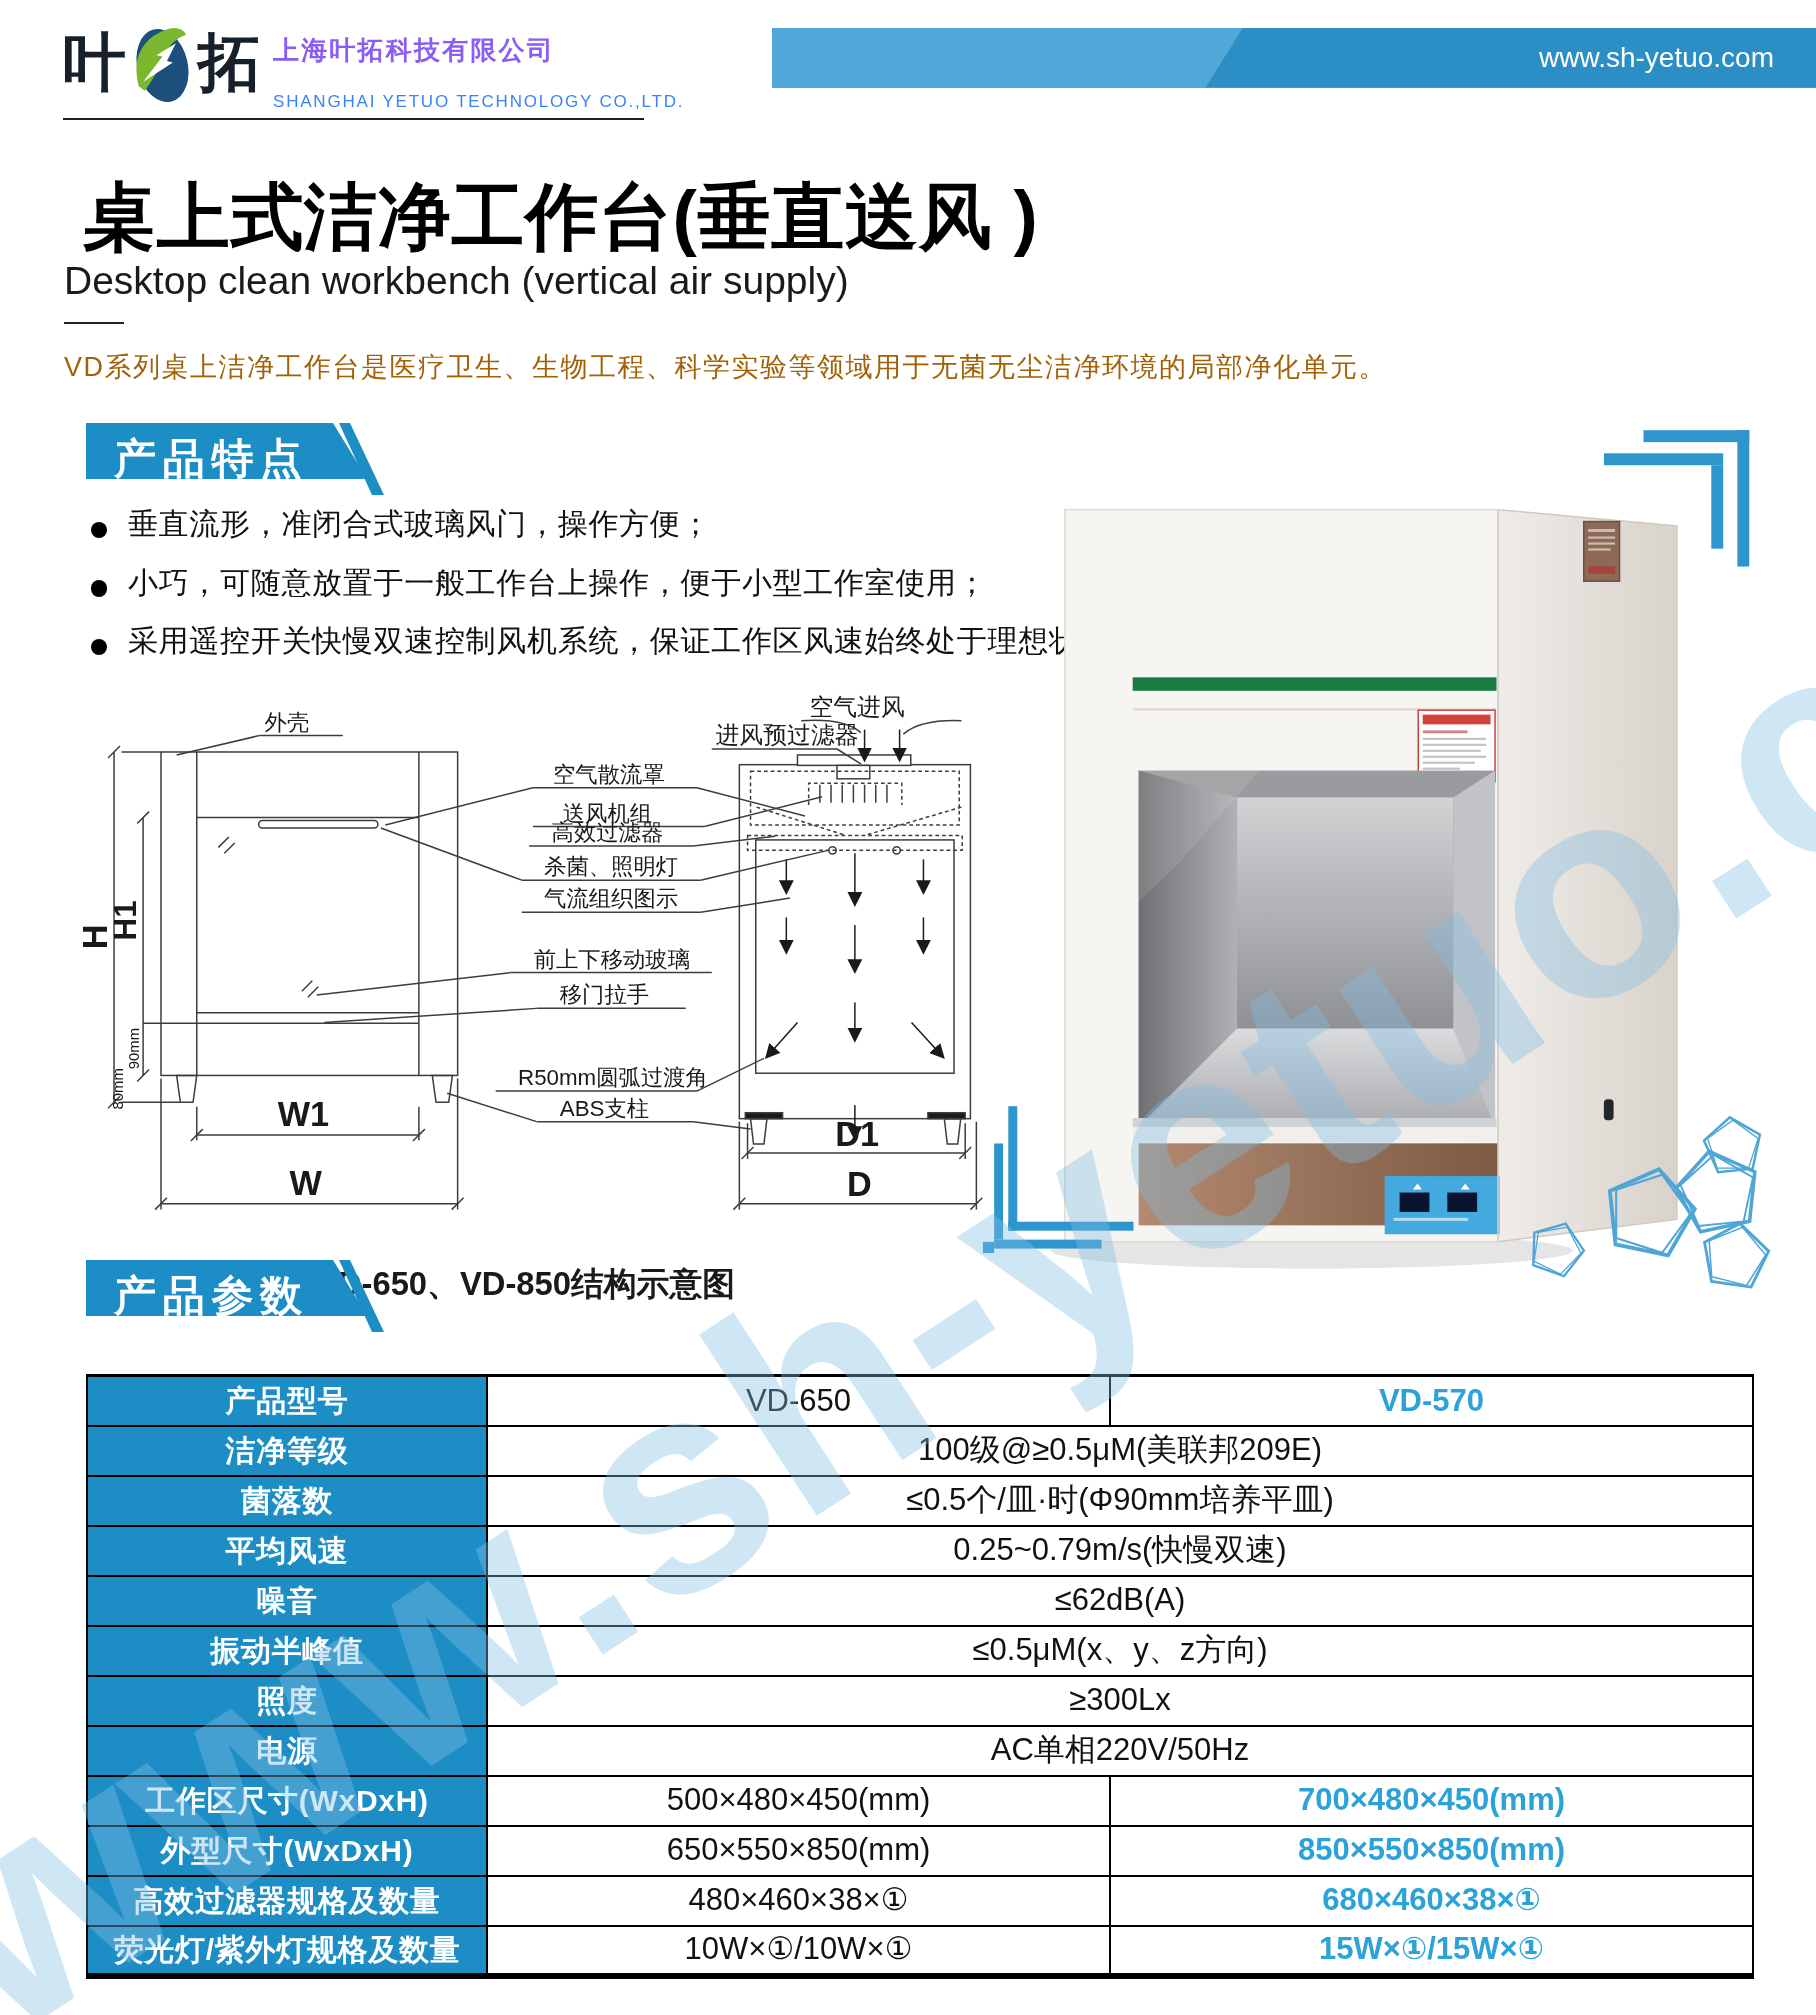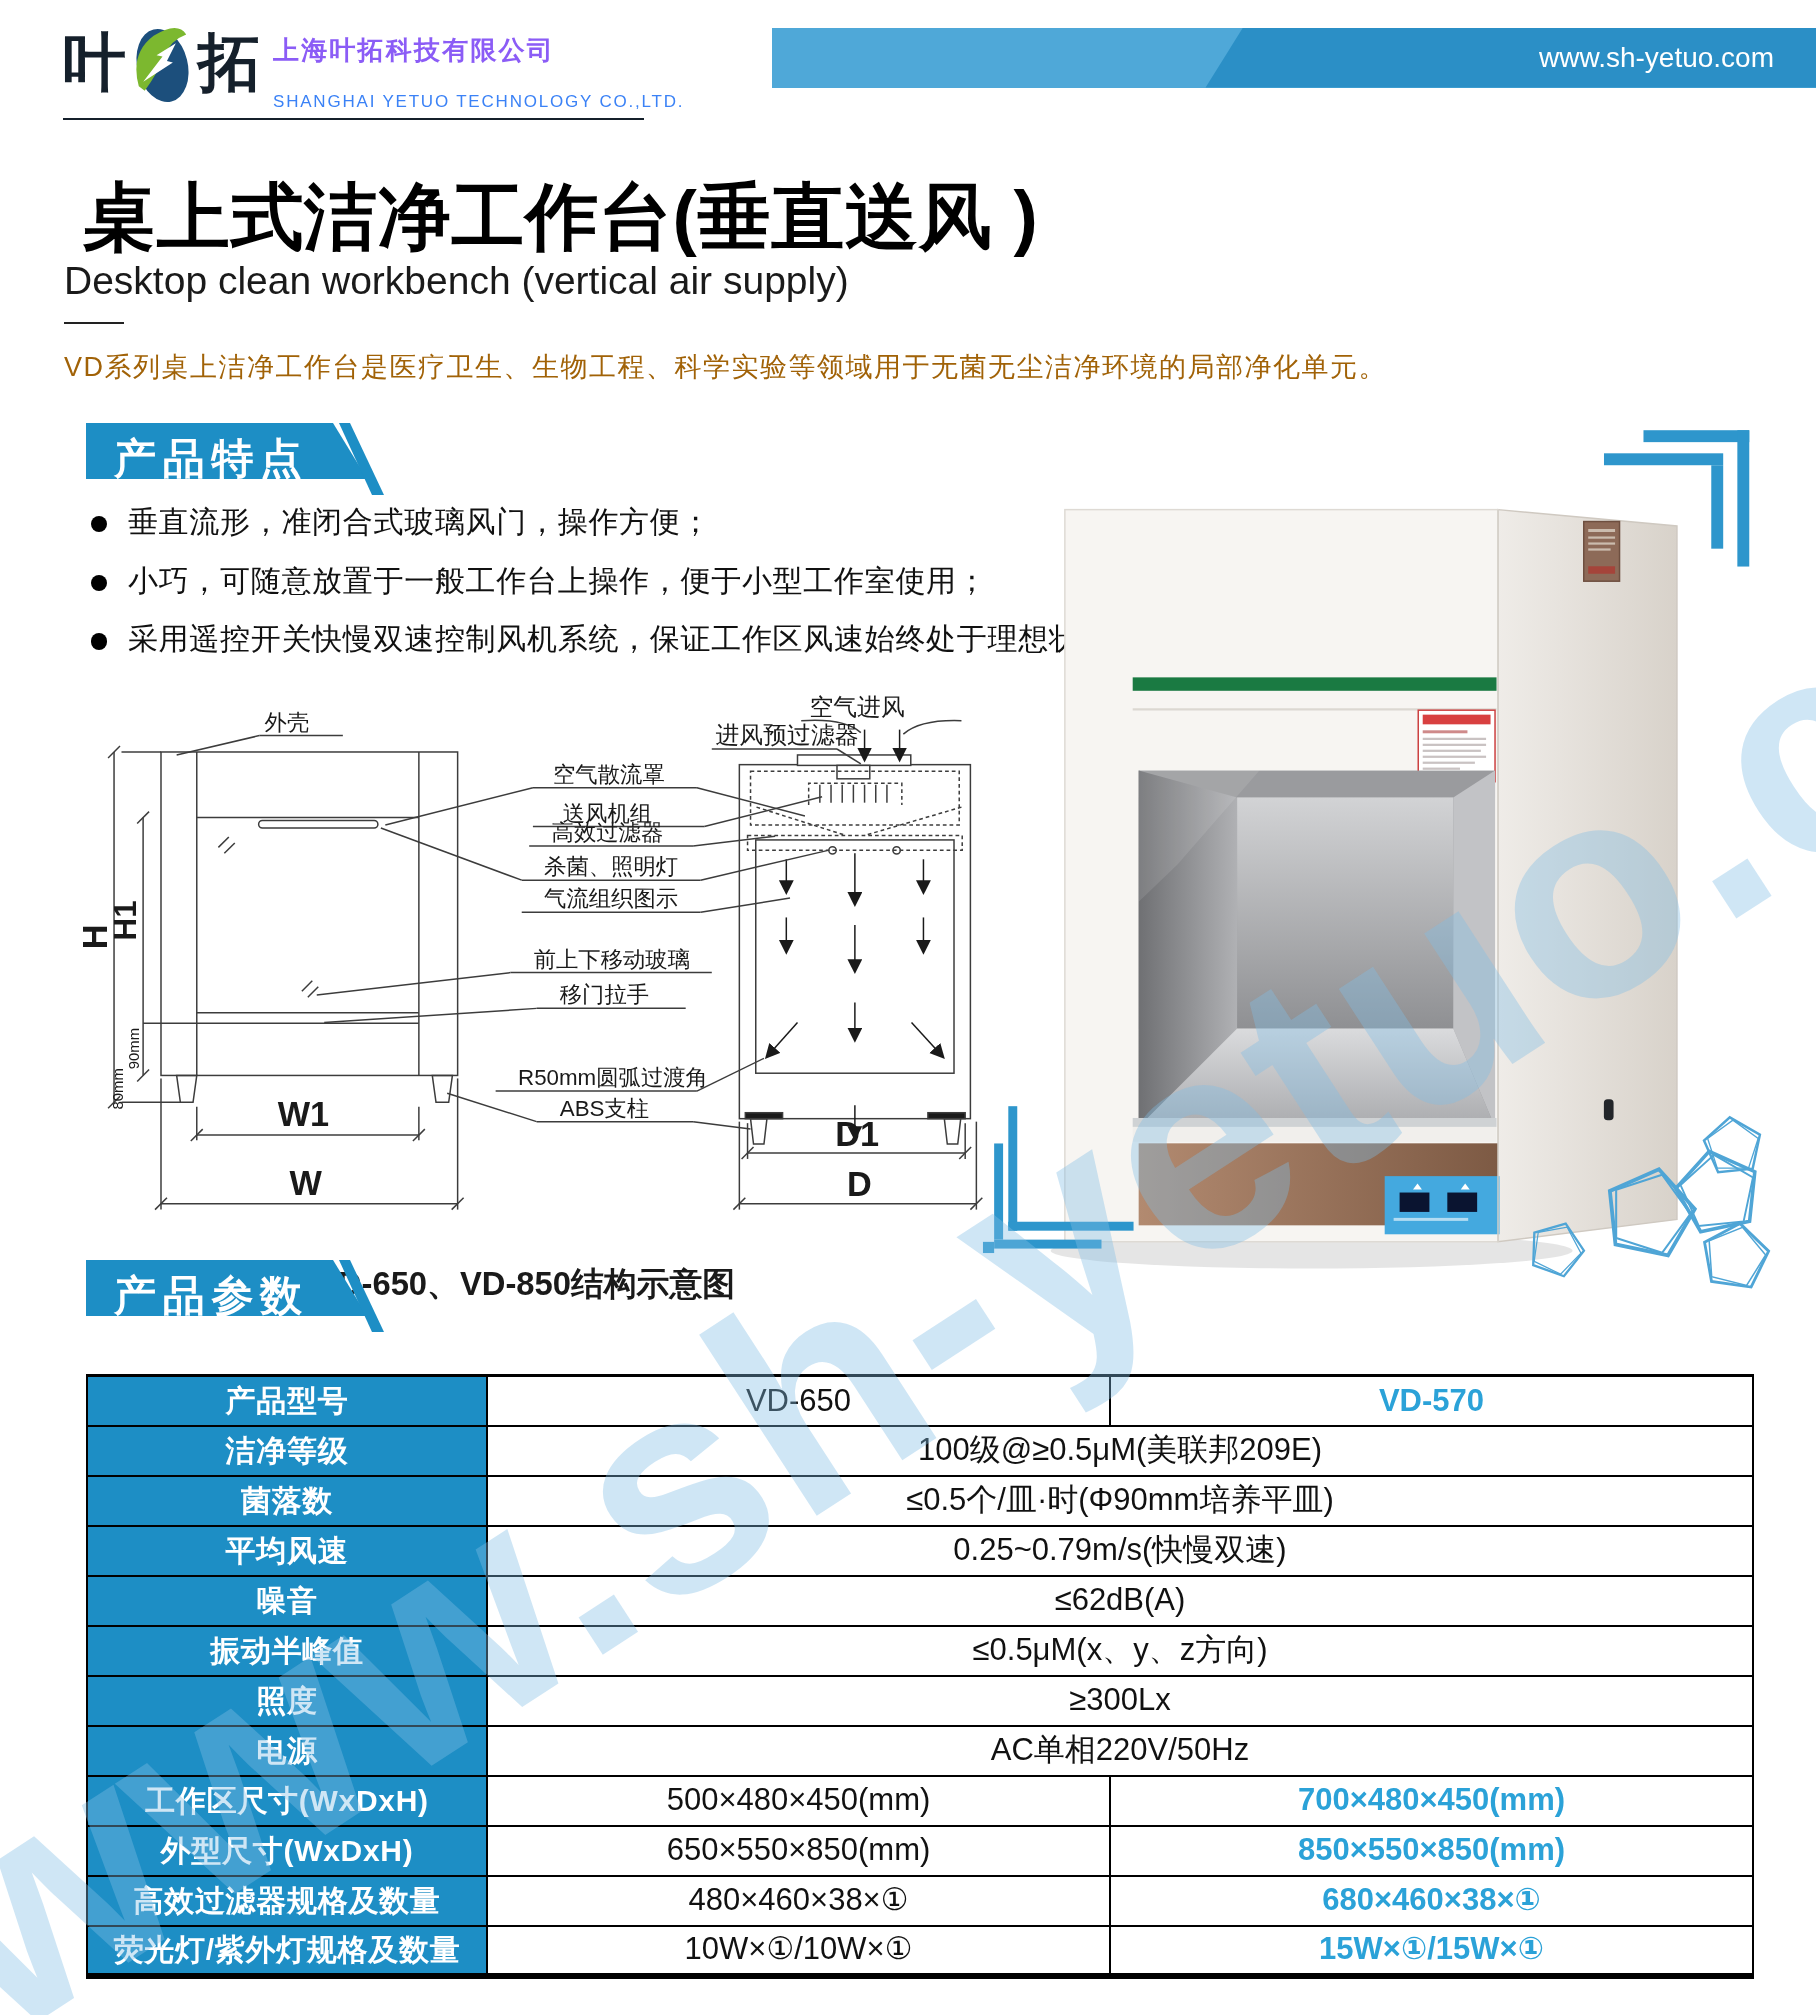--- a/index.html
+++ b/index.html
@@ -25,21 +25,21 @@
   
   .badge{position:absolute;left:86px;width:291px;height:56px;background:#1d8ec5;
          clip-path:polygon(0 0,247px 0,291px 72px,0 72px);}
   .badge span{display:block;padding-left:28px;line-height:72px;font-size:42px;font-weight:bold;color:#fff;letter-spacing:6.7px;}
   .badge-stripe{position:absolute;left:309px;width:89px;height:72px;background:#1d8ec5;
          clip-path:polygon(30px 0,41px 0,75px 72px,63px 72px);}
   .badge-features{top:423px;} .stripe-features{top:423px;}
   .badge-params{top:1260px;} .stripe-params{top:1260px;}
   
   .features{position:absolute;left:86px;top:504px;margin:0;padding:0;list-style:none;}
-  .features li{display:flex;align-items:flex-start;margin-bottom:18.6px;font-size:30px;line-height:40px;letter-spacing:0.7px;font-family:Liberation Mono, monospace;}
+  .features li{display:flex;align-items:center;margin-bottom:18.6px;font-size:30px;line-height:40px;letter-spacing:0.7px;}
   .features .dot{width:16.4px;height:16.4px;border-radius:50%;background:#000;margin:12px 21px 0 4.5px;flex:none;}
   
   .diagram-svg{position:absolute;left:41px;top:652px;}
   .photo-svg{position:absolute;left:991px;top:447px;}
   .bracket-svg{position:absolute;}
   .pent-svg{position:absolute;left:1530px;top:1102px;}
   
   .spec-table{position:absolute;left:86px;top:1374px;width:1665px;border-collapse:collapse;
               border:2.2px solid #000;border-top-width:3px;border-bottom:6.7px solid #000;table-layout:fixed;}
   .spec-table tr{height:50px;}

